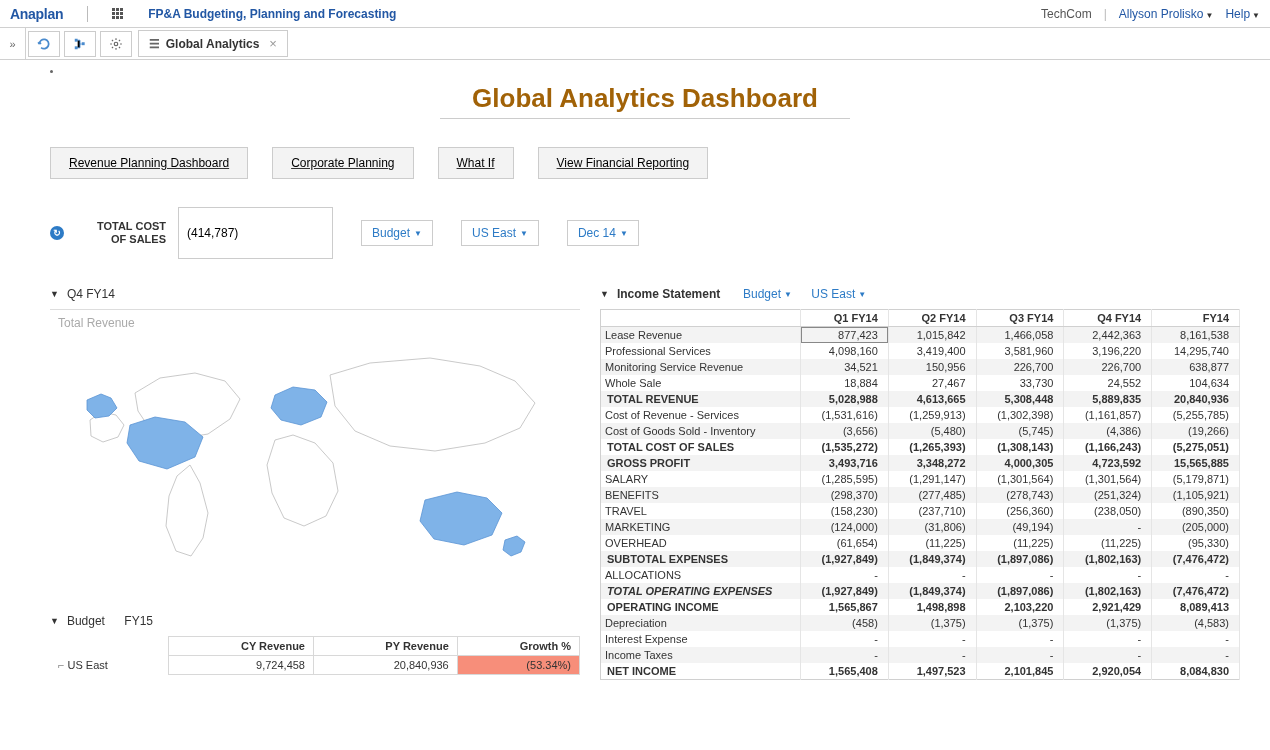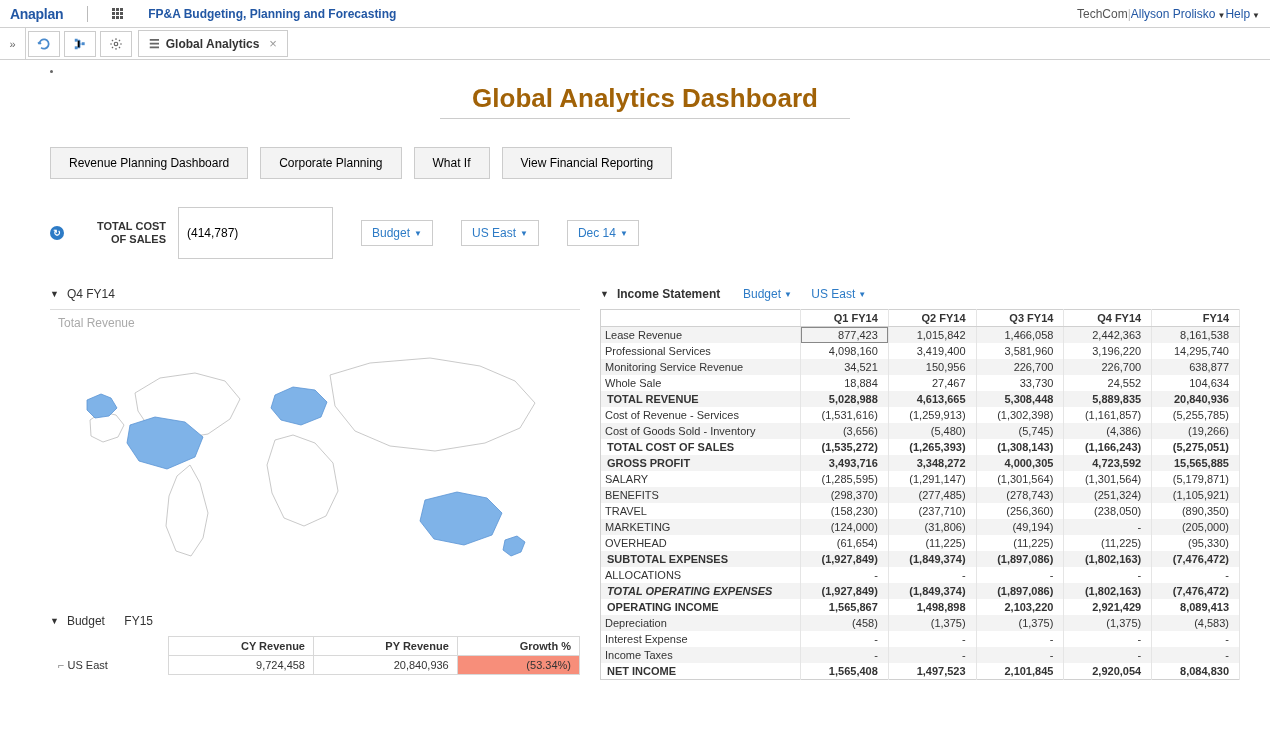--- a/index.html
+++ b/index.html
@@ -6,21 +6,21 @@
 body { font-family: "Helvetica Neue", Arial, sans-serif; font-size: 12px; color: #333; background: #fff; }
 
 
 .top-bar { display: flex; align-items: center; justify-content: space-between; border-bottom: 1px solid #d0d0d0; padding: 4px 10px; height: 28px; }
 .top-left { display: flex; align-items: center; gap: 24px; }
 .logo { font-weight: bold; font-size: 14px; color: #2257a4; letter-spacing: -0.3px; }
 .vert-divider { width: 1px; height: 16px; background: #bbb; }
 .app-menu-icon { display: inline-flex; flex-wrap: wrap; width: 12px; height: 12px; gap: 1px; }
 .app-menu-icon span { width: 3px; height: 3px; background: #555; }
 .breadcrumb-text { color: #2257a4; font-weight: bold; font-size: 12px; }
-.top-right { display: flex; align-items: center; gap: 0; }
+.top-right { display: flex; align-items: center; gap: 12px; }
 .org-name { color: #555; }
 .pipe { color: #bbb; }
 .user-name { color: #2257a4; }
 .help-link { color: #2257a4; }
 .caret { font-size: 8px; margin-left: 2px; color: #333; }
 
 
 .toolbar-row { display: flex; align-items: center; border-bottom: 1px solid #d0d0d0; height: 32px; }
 .sidebar-toggle { width: 26px; height: 32px; border-right: 1px solid #d0d0d0; display: flex; align-items: center; justify-content: center; color: #666; font-size: 11px; }
 .toolbar-btn { width: 32px; height: 26px; border: 1px solid #ccc; margin: 3px 2px; display: flex; align-items: center; justify-content: center; background: #fff; }
@@ -28,21 +28,21 @@
 .tab { display: flex; align-items: center; border: 1px solid #ccc; background: #fff; padding: 5px 10px; margin: 3px 4px; font-weight: bold; font-size: 12px; gap: 6px; }
 .tab .menu-icon { color: #666; font-size: 12px; }
 .tab .close-x { color: #999; font-size: 13px; font-weight: normal; margin-left: 4px; }
 
 .content { padding: 10px 30px 10px 50px; }
 .dot { width: 3px; height: 3px; background: #666; border-radius: 50%; margin-bottom: 10px; }
 
 .page-title { font-size: 26px; color: #a16207; text-align: center; margin: 8px auto 4px; font-weight: 600; }
 .title-underline { width: 410px; height: 1px; background: #ccc; margin: 0 auto 28px; }
 
-.nav-btns { display: flex; gap: 12px; margin-bottom: 28px; }
+.nav-btns { display: flex; gap: 24px; margin-bottom: 28px; text-decoration: underline; }
 .nav-btn { background: #f3f3f3; border: 1px solid #ccc; padding: 8px 18px; font-size: 12px; cursor: pointer; }
 
 .metric-row { display: flex; align-items: center; gap: 12px; margin-bottom: 28px; }
 .refresh-circle { width: 14px; height: 14px; border-radius: 50%; background: #2d7bc6; display: flex; align-items: center; justify-content: center; color: #fff; font-size: 9px; font-weight: bold; }
 .metric-label { font-weight: bold; font-size: 11px; text-align: right; width: 90px; line-height: 1.15; }
 .metric-input { border: 1px solid #ccc; padding: 18px 8px; width: 155px; font-size: 12px; }
 .dropdown-pill { border: 1px solid #ccc; padding: 5px 10px; color: #2d7bc6; font-size: 12px; display: flex; align-items: center; gap: 4px; cursor: pointer; margin-left: 16px; }
 .dropdown-pill .caret-dn { color: #2d7bc6; font-size: 8px; }
 
 .panels { display: flex; gap: 20px; }

